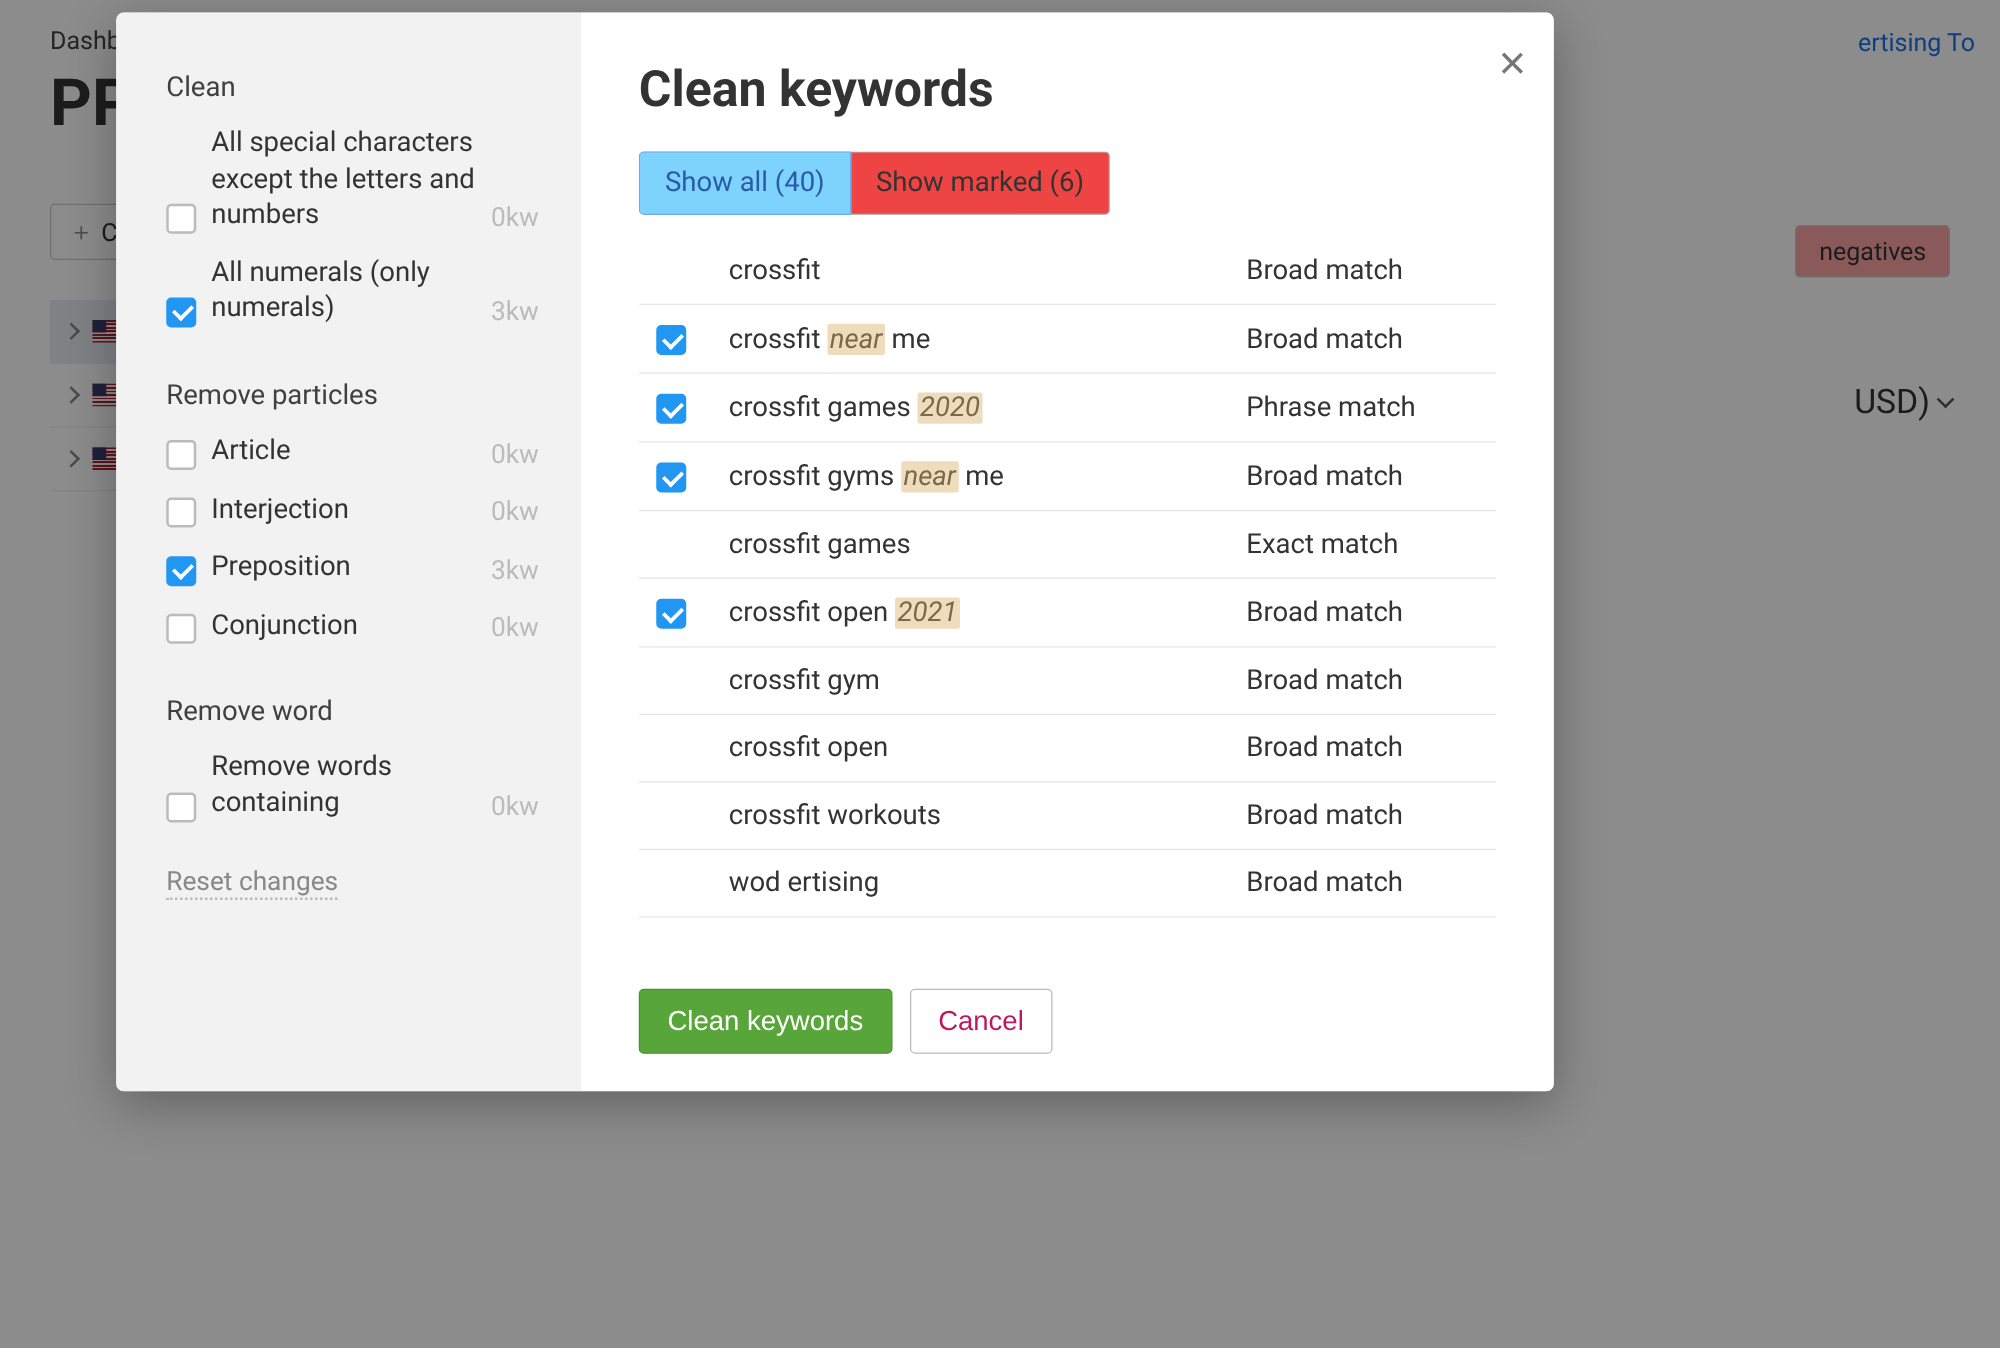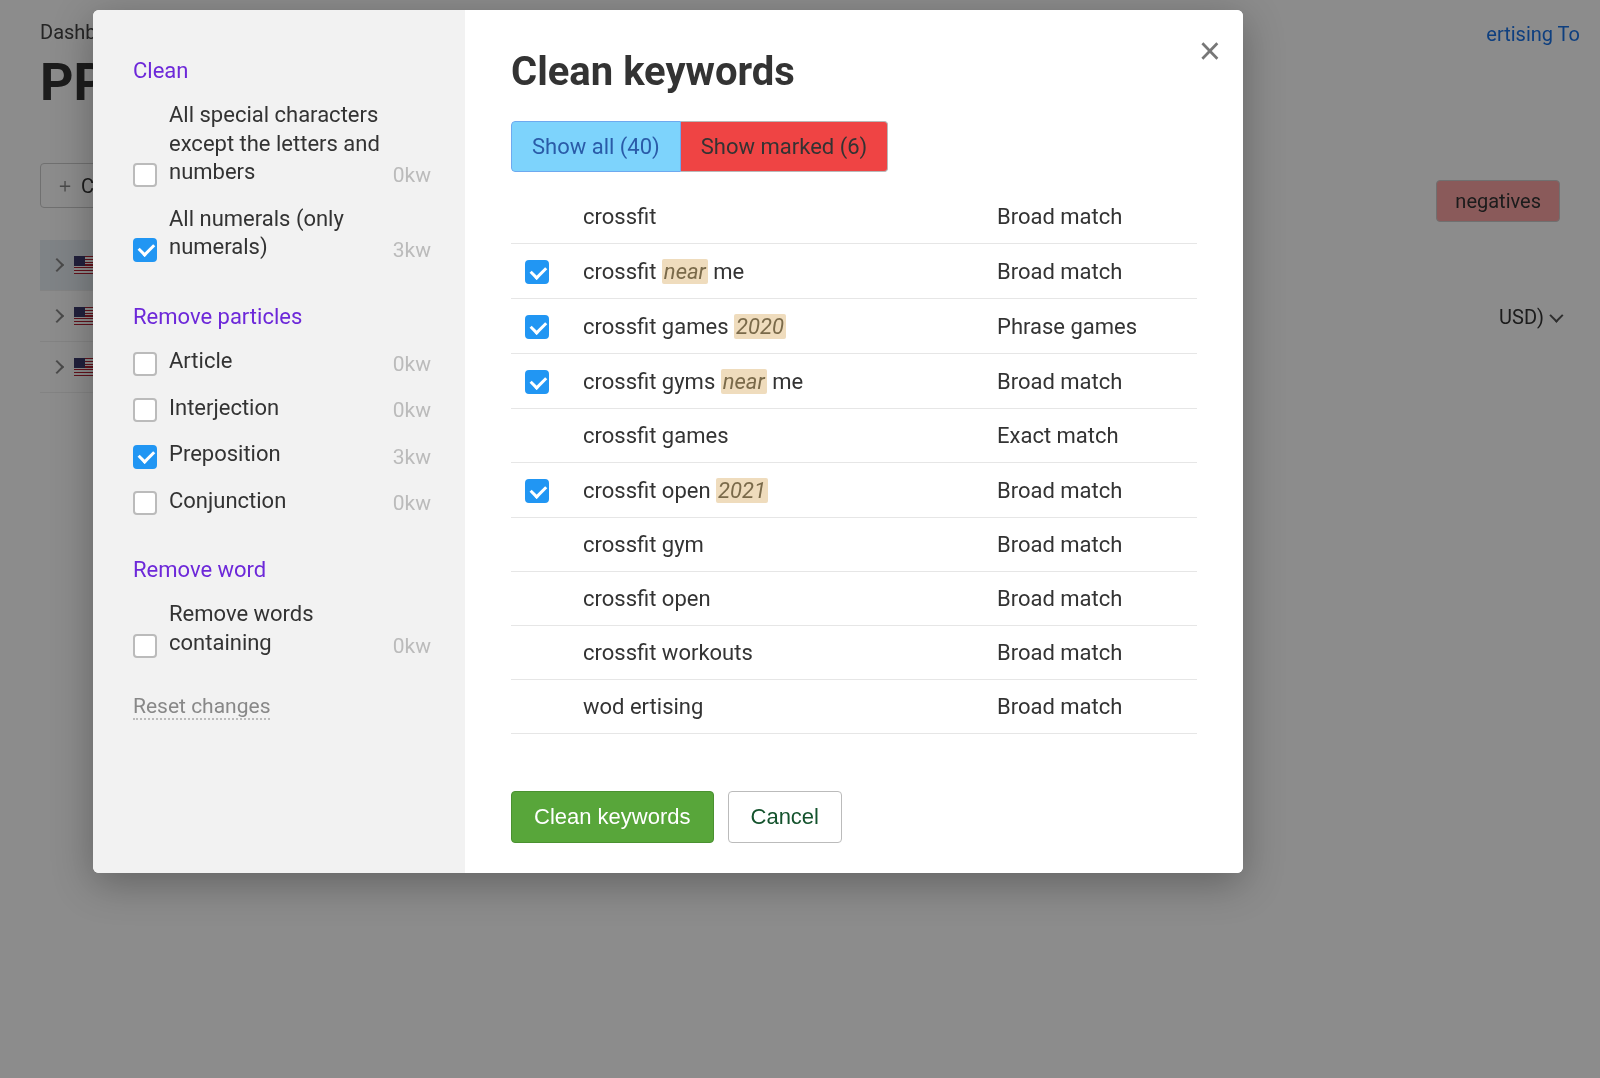--- a/index.html
+++ b/index.html
@@ -50,21 +50,21 @@
     position: absolute;
     right: 20px;
     top: 22px;
     color: #1a73e8;
     font-size: 20px;
   }
   .bg-usd {
     position: absolute;
     right: 40px;
     top: 305px;
-    font-size: 20px;
+    font-size: 27px;
     color: #333;
     display: flex;
     align-items: center;
     gap: 6px;
   }
   .bg-row-list {
     position: absolute;
     left: 40px;
     top: 240px;
     width: 400px;
@@ -124,21 +124,21 @@
     top: 22px;
     font-size: 38px;
     color: #777;
     cursor: pointer;
     line-height: 1;
     background: none;
     border: none;
   }
   .section-title {
     font-size: 22px;
-    color: #6d28d9;
+    color: #404040;
     margin-bottom: 18px;
   }
   .opt-row {
     display: flex;
     align-items: flex-end;
     gap: 12px;
     margin-bottom: 18px;
   }
   .opt-row .label {
     flex: 1;
@@ -259,21 +259,21 @@
     border-radius: 4px;
     cursor: pointer;
   }
   .btn-primary {
     background: #58a63a;
     color: #fff;
     border: 1px solid #4a9130;
   }
   .btn-secondary {
     background: #fff;
-    color: #14532d;
+    color: #be185d;
     border: 1px solid #bbb;
   }
 
   .chev-down {
     width: 10px; height: 10px;
     border-right: 2px solid #555;
     border-bottom: 2px solid #555;
     transform: rotate(45deg) translateY(-2px);
     display: inline-block;
   }
@@ -388,21 +388,21 @@
             <div class="checkbox checked"></div>
           </div>
           <div class="kw-text-col"><span>crossfit </span><span class="hl">near</span><span> me</span></div>
           <div class="kw-match-col">Broad match</div>
         </div>
         <div class="kw-row">
           <div class="kw-check-col">
             <div class="checkbox checked"></div>
           </div>
           <div class="kw-text-col"><span>crossfit games </span><span class="hl">2020</span></div>
-          <div class="kw-match-col">Phrase games</div>
+          <div class="kw-match-col">Phrase match</div>
         </div>
         <div class="kw-row">
           <div class="kw-check-col">
             <div class="checkbox checked"></div>
           </div>
           <div class="kw-text-col"><span>crossfit gyms </span><span class="hl">near</span><span> me</span></div>
           <div class="kw-match-col">Broad match</div>
         </div>
         <div class="kw-row">
           <div class="kw-check-col"></div>

